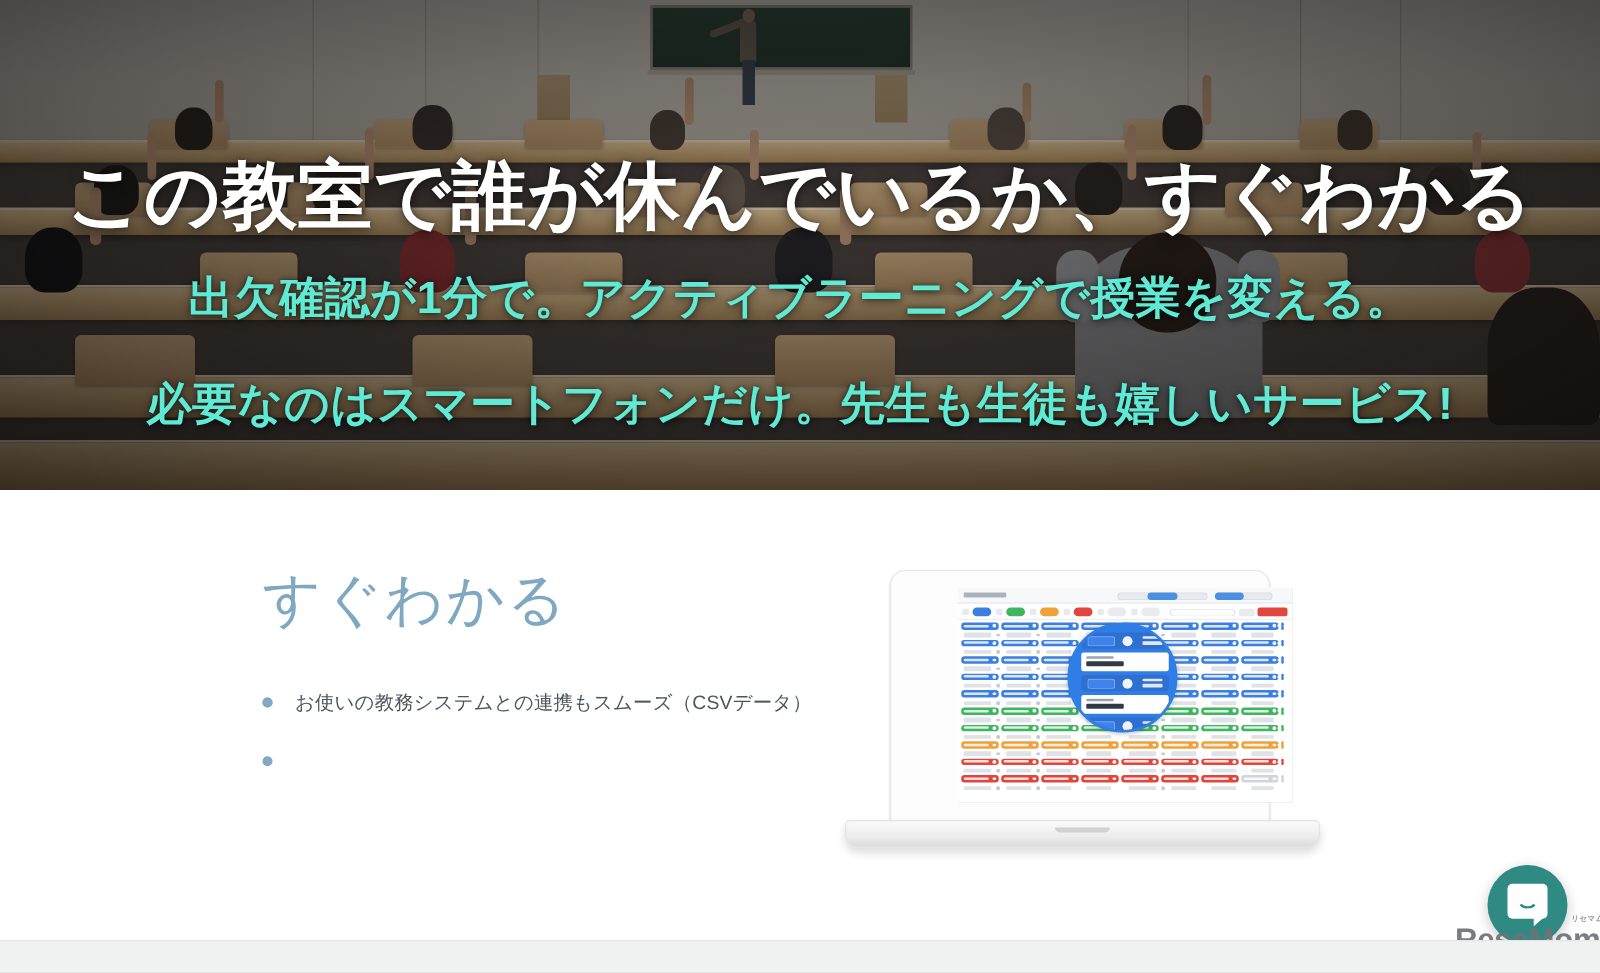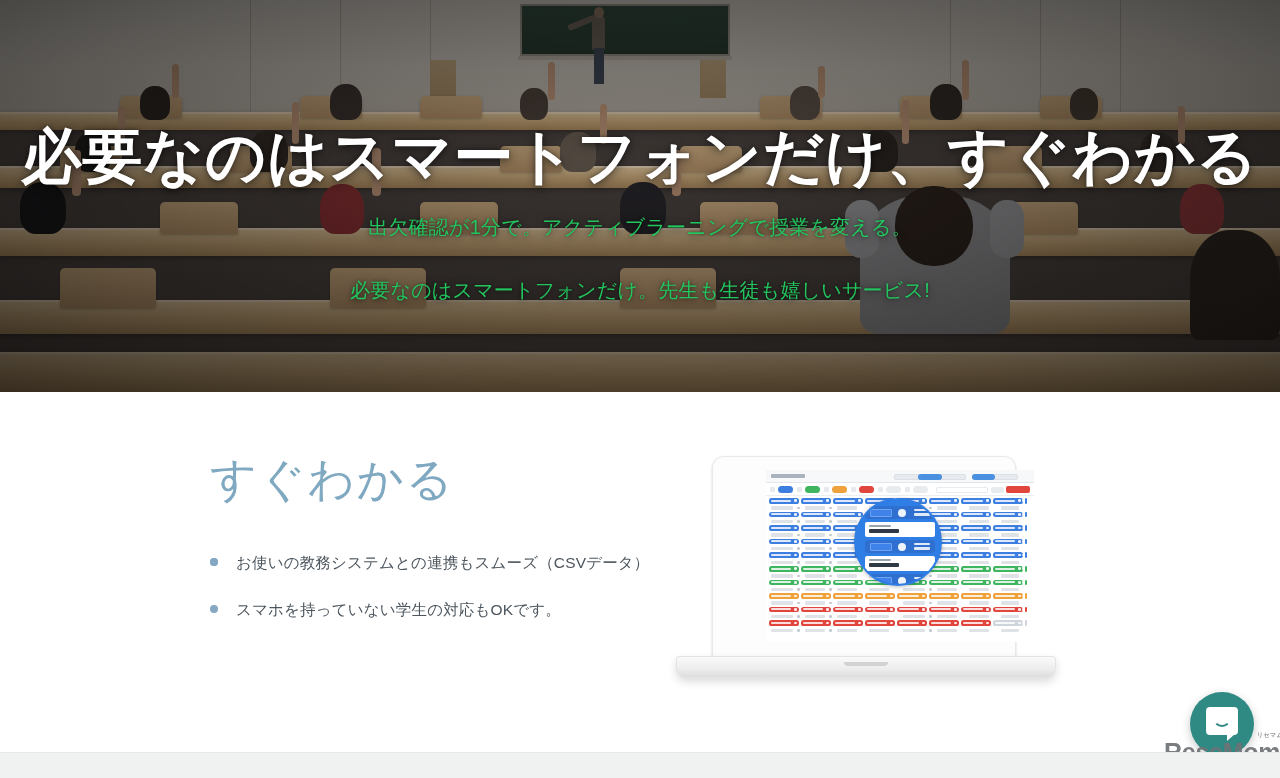--- a/index.html
+++ b/index.html
@@ -99,23 +99,23 @@
   .hero-title {
     color: #ffffff;
     font-size: 60px;
     font-weight: 700;
     letter-spacing: .012em;
     line-height: 1.08;
     text-shadow: 0 2px 10px rgba(0,0,0,.55), 0 0 3px rgba(0,0,0,.4);
     white-space: nowrap;
   }
   .hero-sub {
-    color: #22c55e;
-    font-size: 20px;
-    font-weight: 400;
+    color: #5eead4;
+    font-size: 36px;
+    font-weight: 700;
     letter-spacing: .01em;
     text-shadow: 0 2px 8px rgba(0,0,0,.6), 0 0 3px rgba(0,0,0,.45);
     white-space: nowrap;
   }
   .hero-sub.first { margin-top: 24px; }
   .hero-sub.second { margin-top: 36px; }
 
   
   .feature {
     position: absolute; left: 0; top: 392px;
@@ -398,41 +398,40 @@
       <div class="arm-up" style="left:845px;top:200px;width:34px;height:58px;background:#9b9ca0;border-radius:16px"></div>
       <div class="arm-up" style="left:990px;top:200px;width:34px;height:58px;background:#9b9ca0;border-radius:16px"></div>
       <div class="student" style="left:1190px;top:230px;width:90px;height:110px;background:#2e2722;border-radius:44% 44% 10% 10%"></div>
 
       <div class="desk-row" style="top:352px;height:40px"></div>
     </div>
 
     <div class="hero-scrim"></div>
 
     <div class="hero-copy">
-      <h1 class="hero-title">必要なのはスマートフォンだけ、すぐわかる</h1>
+      <h1 class="hero-title">この教室で誰が休んでいるか、すぐわかる</h1>
       <p class="hero-sub first">出欠確認が1分で。アクティブラーニングで授業を変える。</p>
       <p class="hero-sub second">必要なのはスマートフォンだけ。先生も生徒も嬉しいサービス!</p>
     </div>
   </section>
 
   <section class="feature">
 
     <div class="feature-text">
       <h2 class="feature-title">すぐわかる</h2>
       <ul class="bullets">
         <li>
           <span class="dot"></span>
         </li>
         <li>
           <span class="dot"></span>
           <span>お使いの教務システムとの連携もスムーズ（CSVデータ）</span>
         </li>
         <li>
           <span class="dot"></span>
-          <span>スマホを持っていない学生の対応もOKです。</span>
         </li>
       </ul>
     </div>
 
     <div class="laptop">
       <div class="laptop-lid">
         <div class="laptop-screen">
           <div class="app">
 
             <div class="app-topbar">

